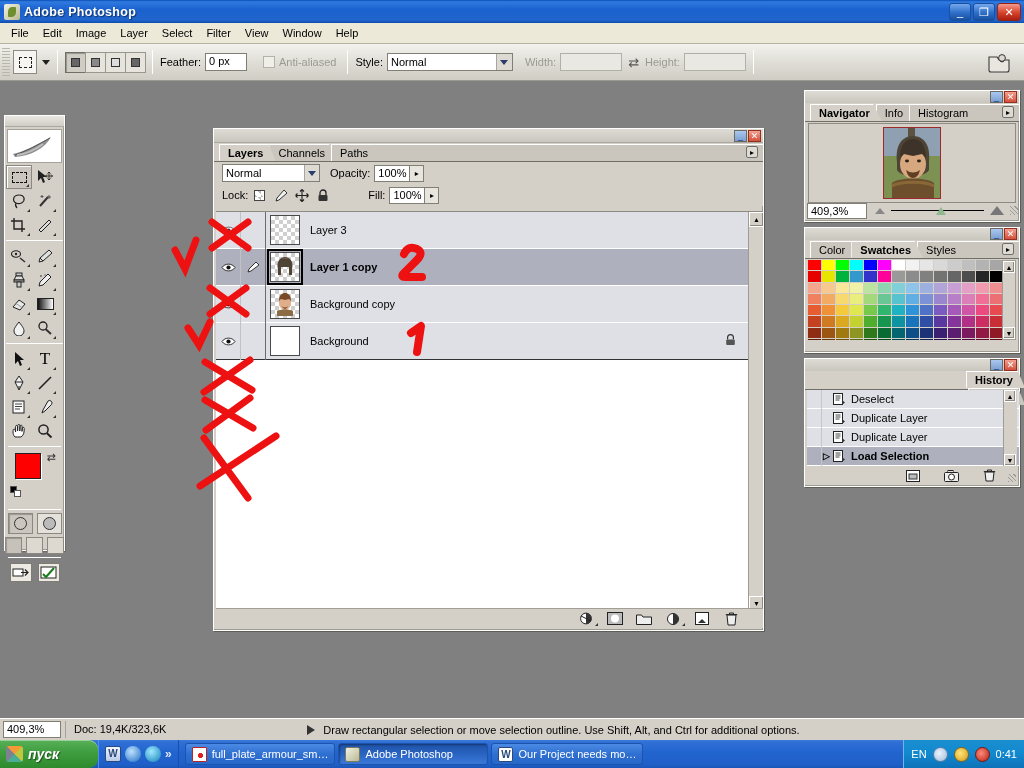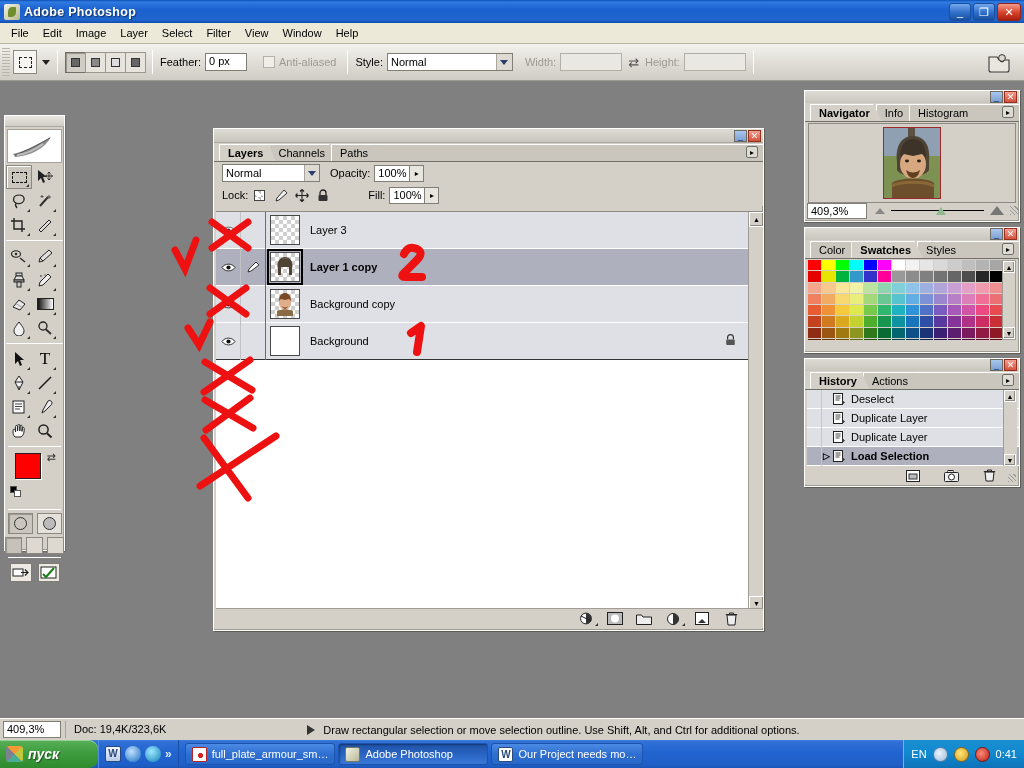--- a/index.html
+++ b/index.html
@@ -1059,21 +1059,21 @@
       <div class="scr-arrow" style="width:12px;height:12px;">▲</div>
       <div class="scr-arrow" style="width:12px;height:12px;">▼</div>
     </div>
   </div>
 
   <div class="rpanel" id="history-panel">
     <div class="rp-titlebar">
       <div class="lw-btn">_</div>
       <div class="lw-btn close">✕</div>
     </div>
-    <div class="panel-tabs" style="border-bottom:1px solid #6f6f68;">
+    <div class="panel-tabs" style="border-bottom:1px solid #6f6f68;flex-direction:column;">
       <div class="ptab active">History</div>
       <div class="ptab plain">Actions</div>
       <div class="tabs-fill"></div>
       <div class="panel-menu-arrow">▸</div>
     </div>
     <div class="hist-list">
       <div class="hist-row">
         <div class="hist-chk"></div>
         <div class="hist-arrow"></div>
         <div class="hist-ico">

